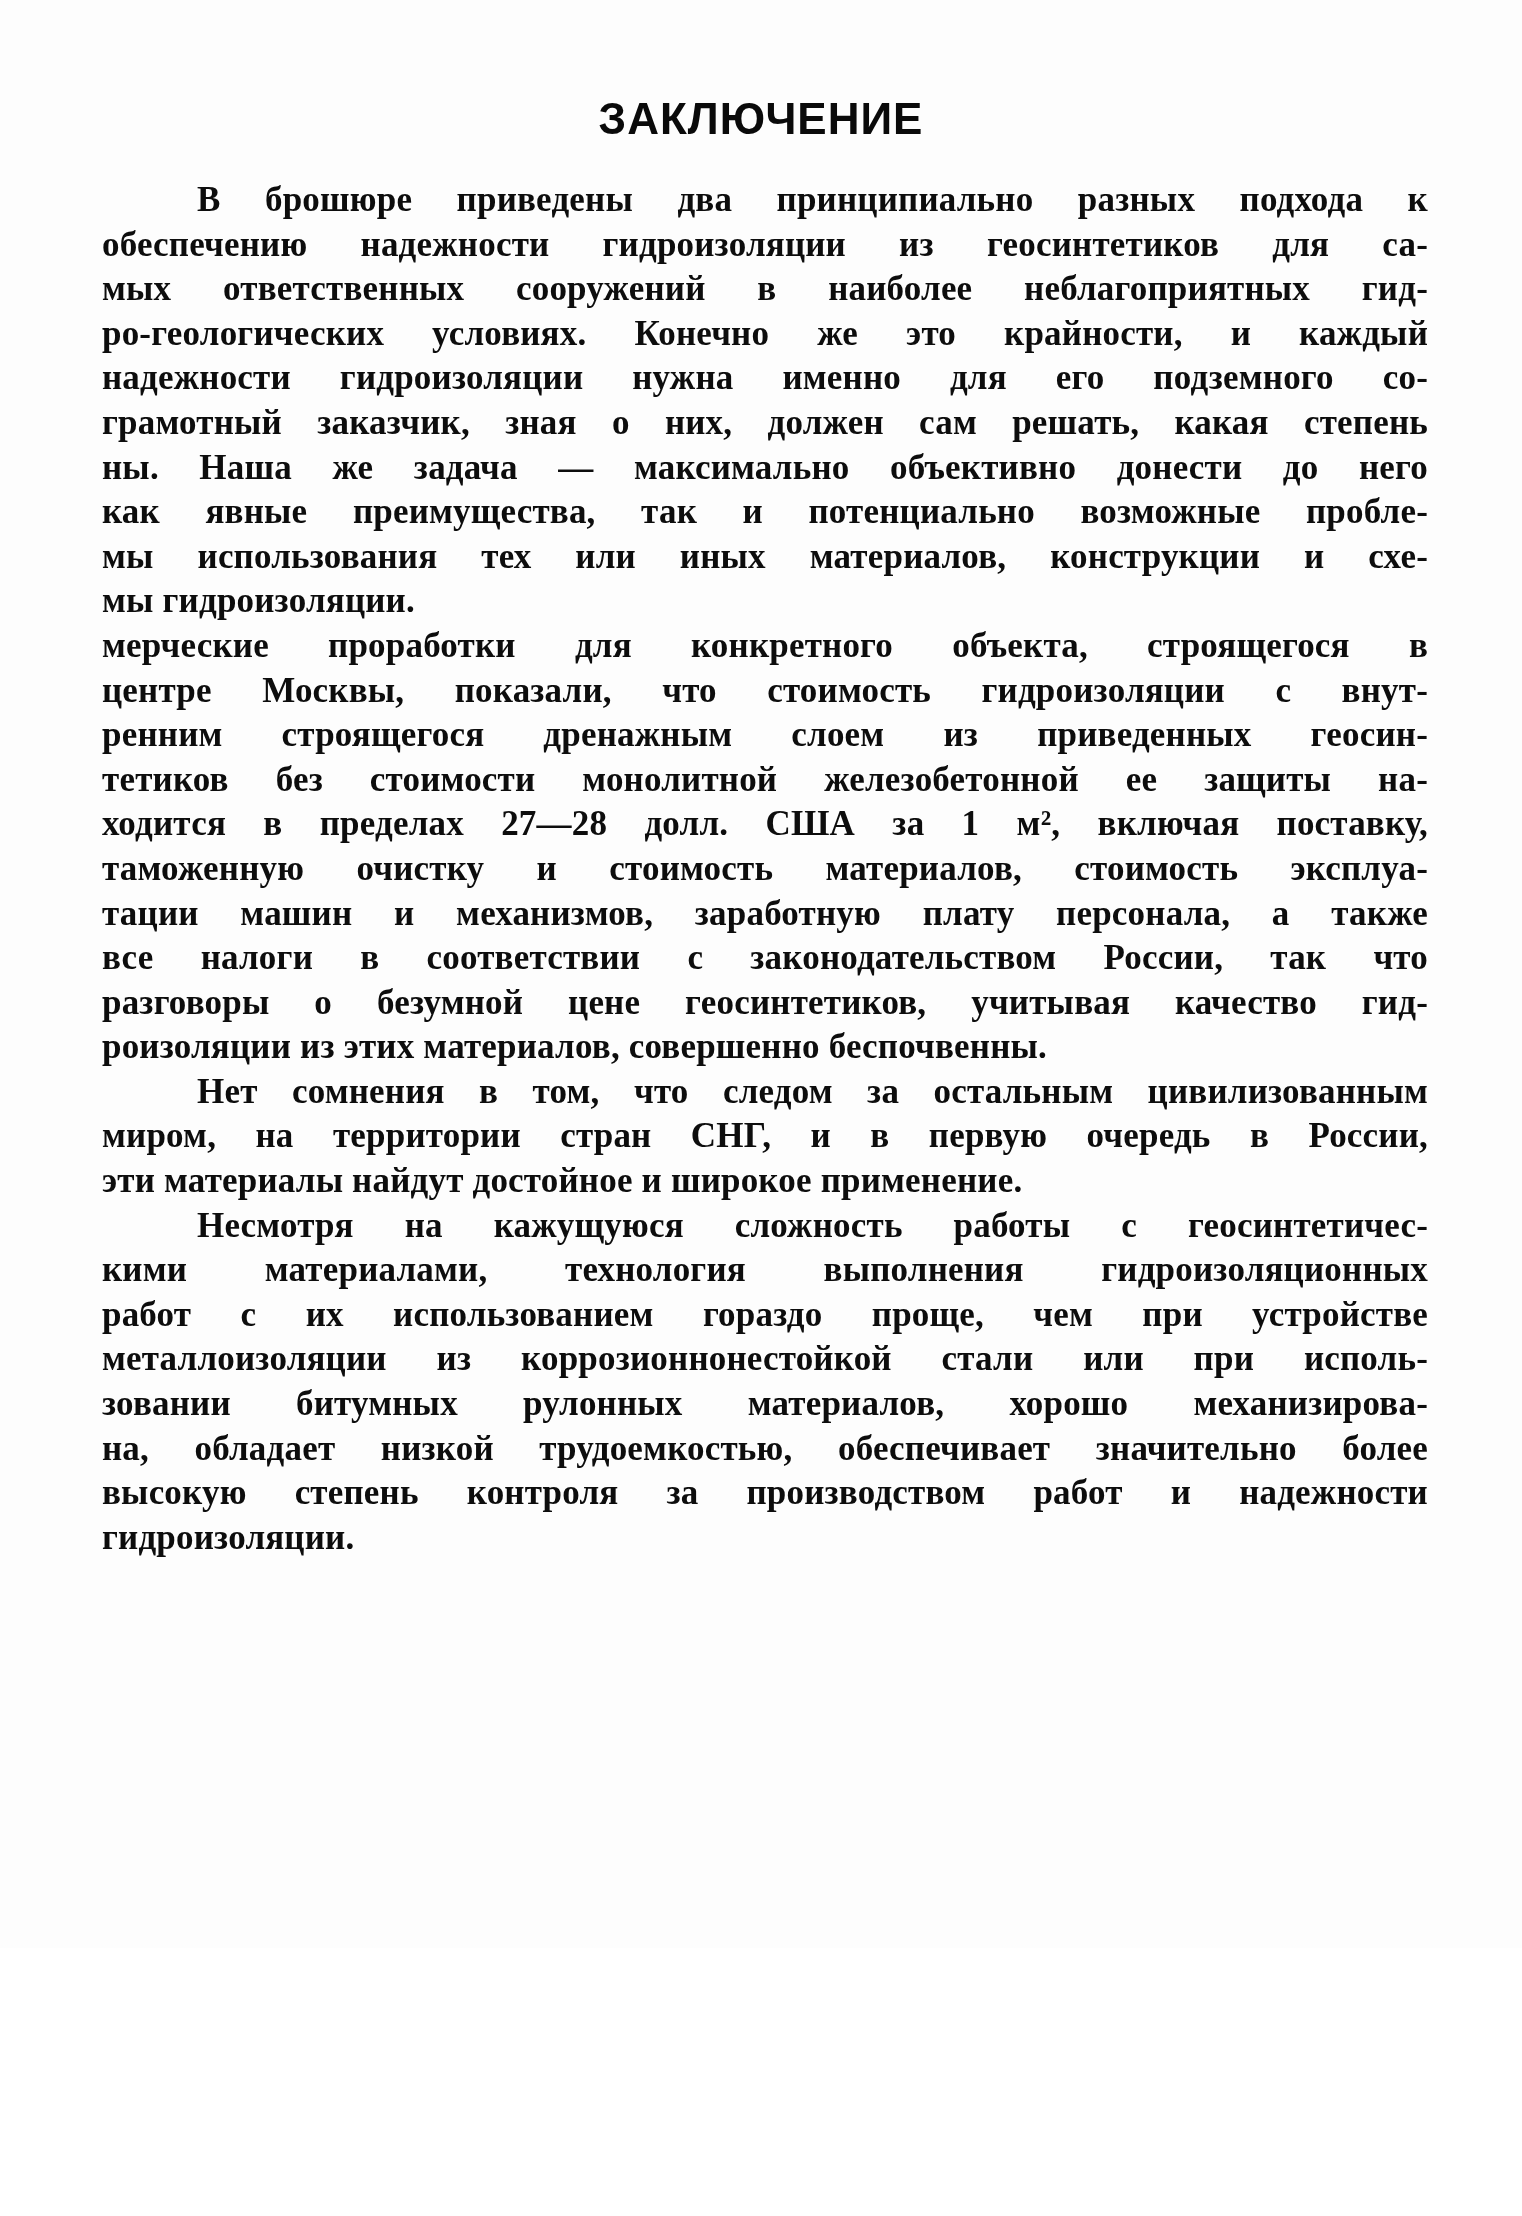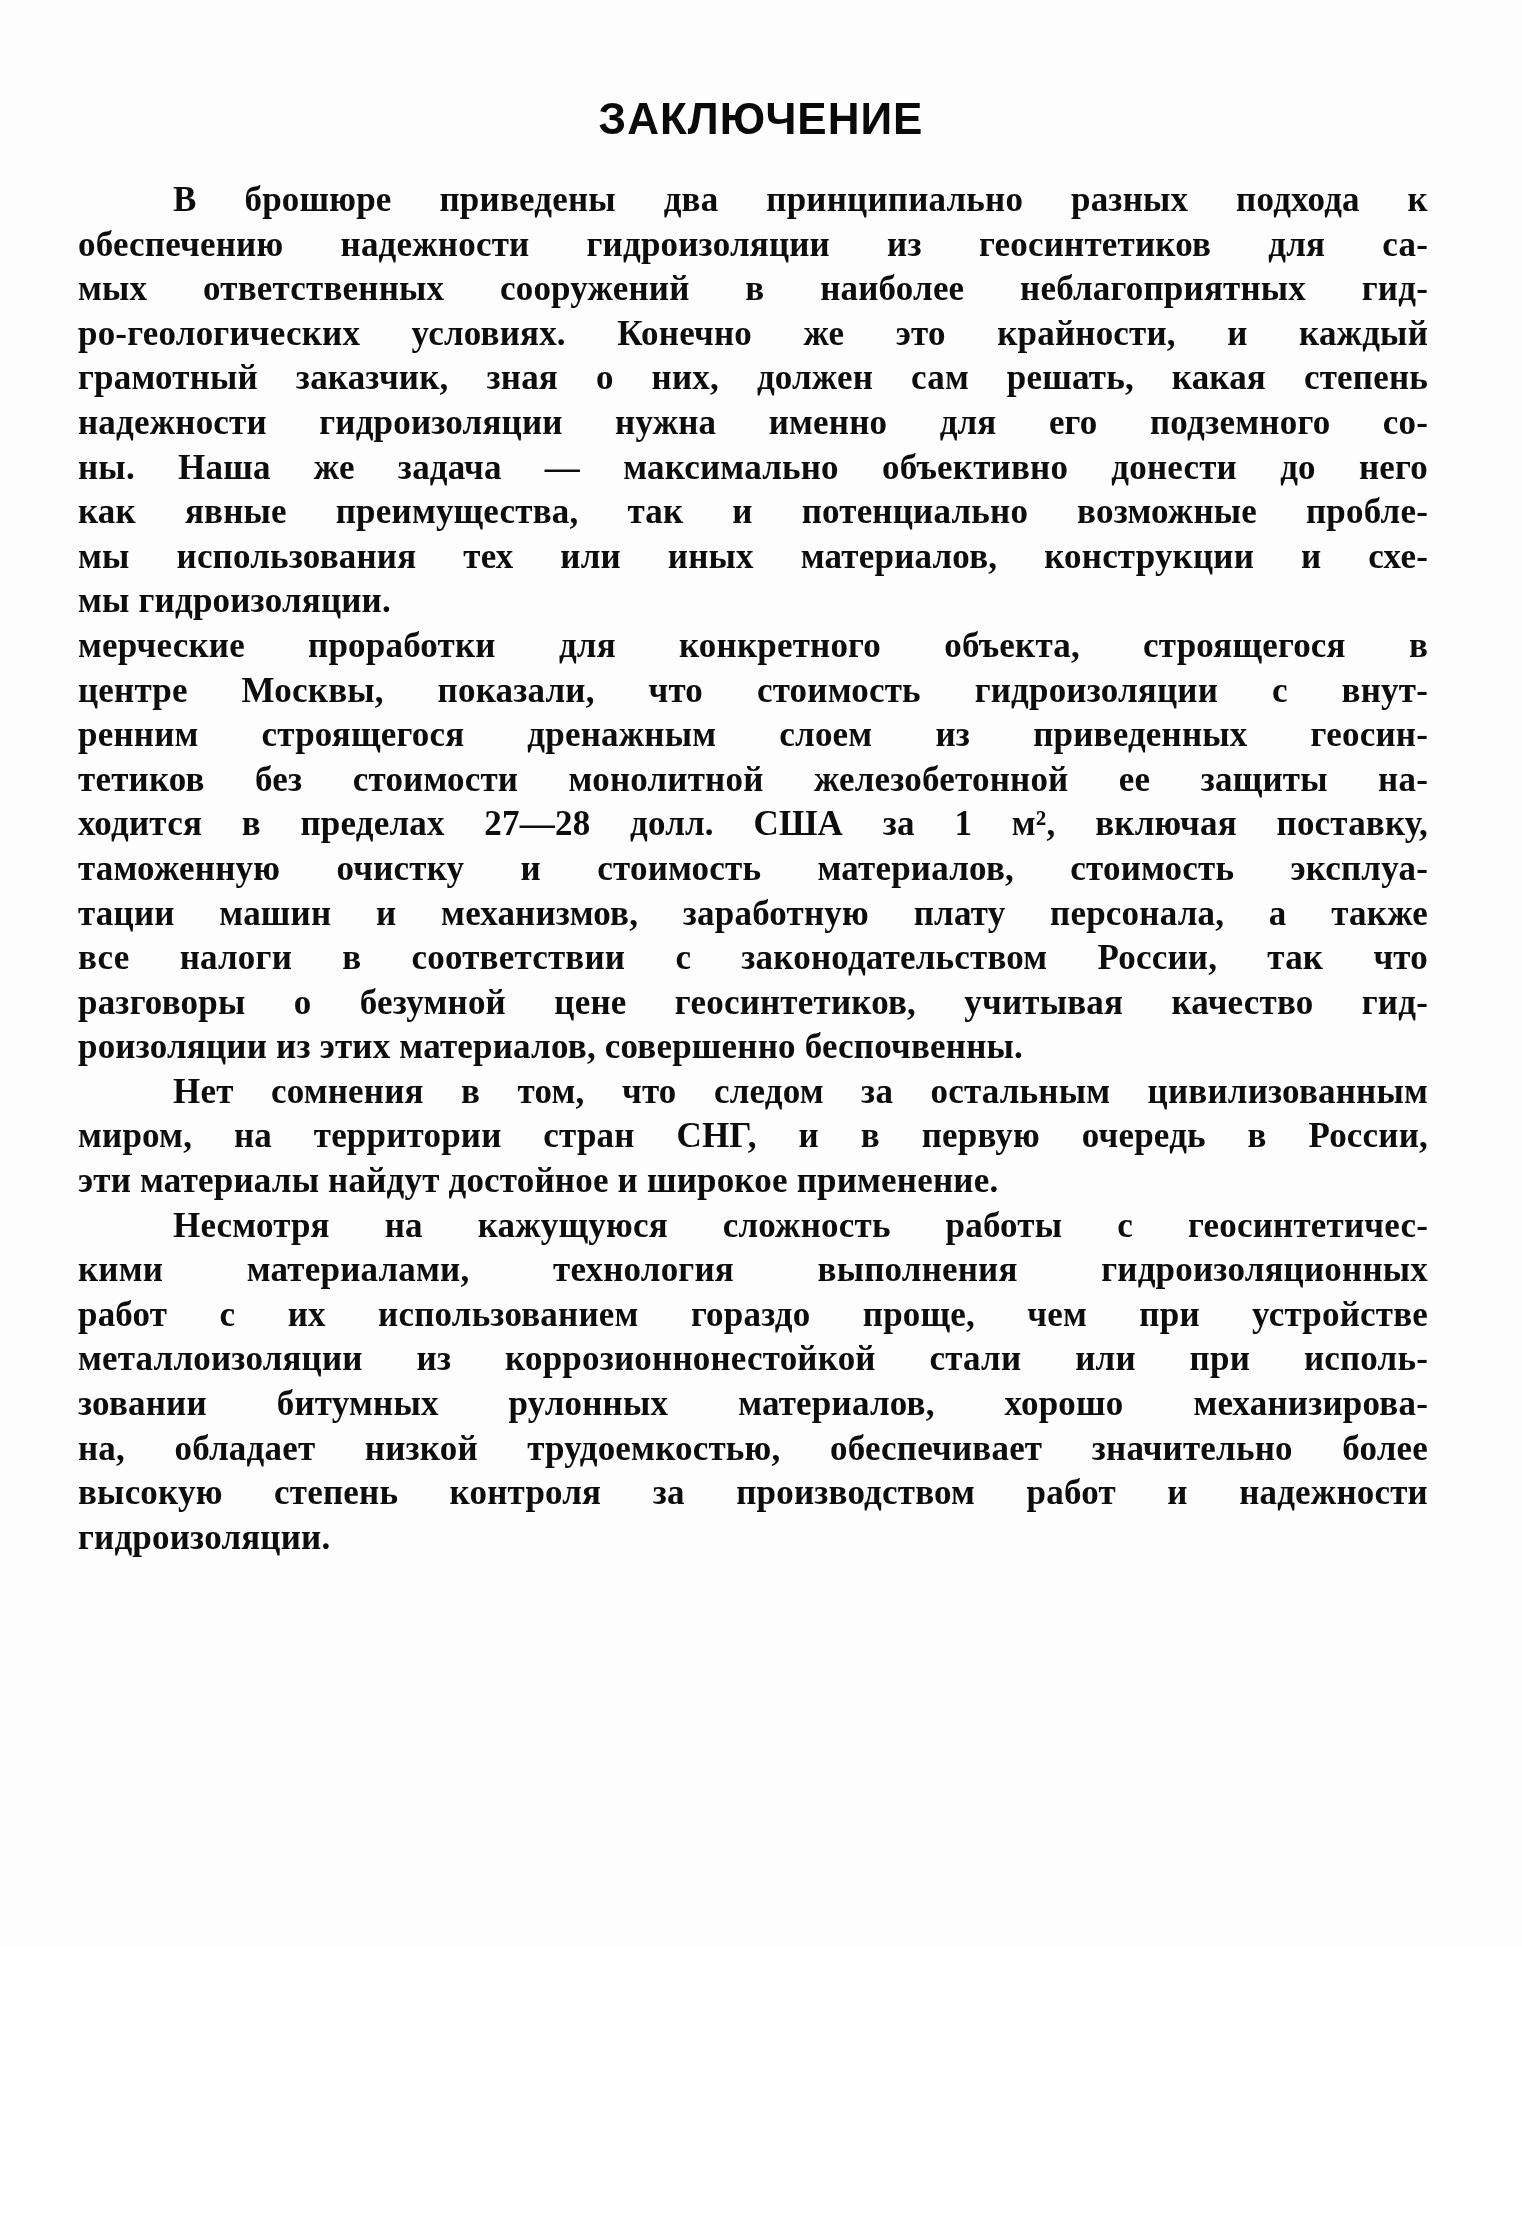--- a/index.html
+++ b/index.html
@@ -44,20 +44,21 @@
     font-size: 35px;
     font-weight: bold;
     line-height: 44.6px;
     height: 44.6px;
     white-space: normal;
     text-align: justify;
     text-align-last: justify;
     -webkit-text-align-last: justify;
     letter-spacing: 0.2px;
     overflow: hidden;
+    margin-left: 24px;
   }
   .line.indent {
     text-indent: 95px;
   }
   .line.last {
     text-align-last: left;
     -webkit-text-align-last: left;
   }
   .speck {
     position: absolute;
@@ -73,22 +74,22 @@
 <body>
 
 <div class="page">
   <h1 class="title">ЗАКЛЮЧЕНИЕ</h1>
   <div class="body-text">
       <div class="paragraph">
         <div class="line indent">В брошюре приведены два принципиально разных подхода к</div>
         <div class="line">обеспечению надежности гидроизоляции из геосинтетиков для са-</div>
         <div class="line">мых ответственных сооружений в наиболее неблагоприятных гид-</div>
         <div class="line">ро-геологических условиях. Конечно же это крайности, и каждый</div>
+        <div class="line">надежности гидроизоляции нужна именно для его подземного со-</div>
         <div class="line">грамотный заказчик, зная о них, должен сам решать, какая степень</div>
-        <div class="line">надежности гидроизоляции нужна именно для его подземного со-</div>
         <div class="line">ны. Наша же задача — максимально объективно донести до него</div>
         <div class="line">как явные преимущества, так и потенциально возможные пробле-</div>
         <div class="line">мы использования тех или иных материалов, конструкции и схе-</div>
         <div class="line last">мы гидроизоляции.</div>
       </div>
       <div class="paragraph">
         <div class="line">мерческие проработки для конкретного объекта, строящегося в</div>
         <div class="line">центре Москвы, показали, что стоимость гидроизоляции с внут-</div>
         <div class="line">ренним строящегося дренажным слоем из приведенных геосин-</div>
         <div class="line">тетиков без стоимости монолитной железобетонной ее защиты на-</div>

